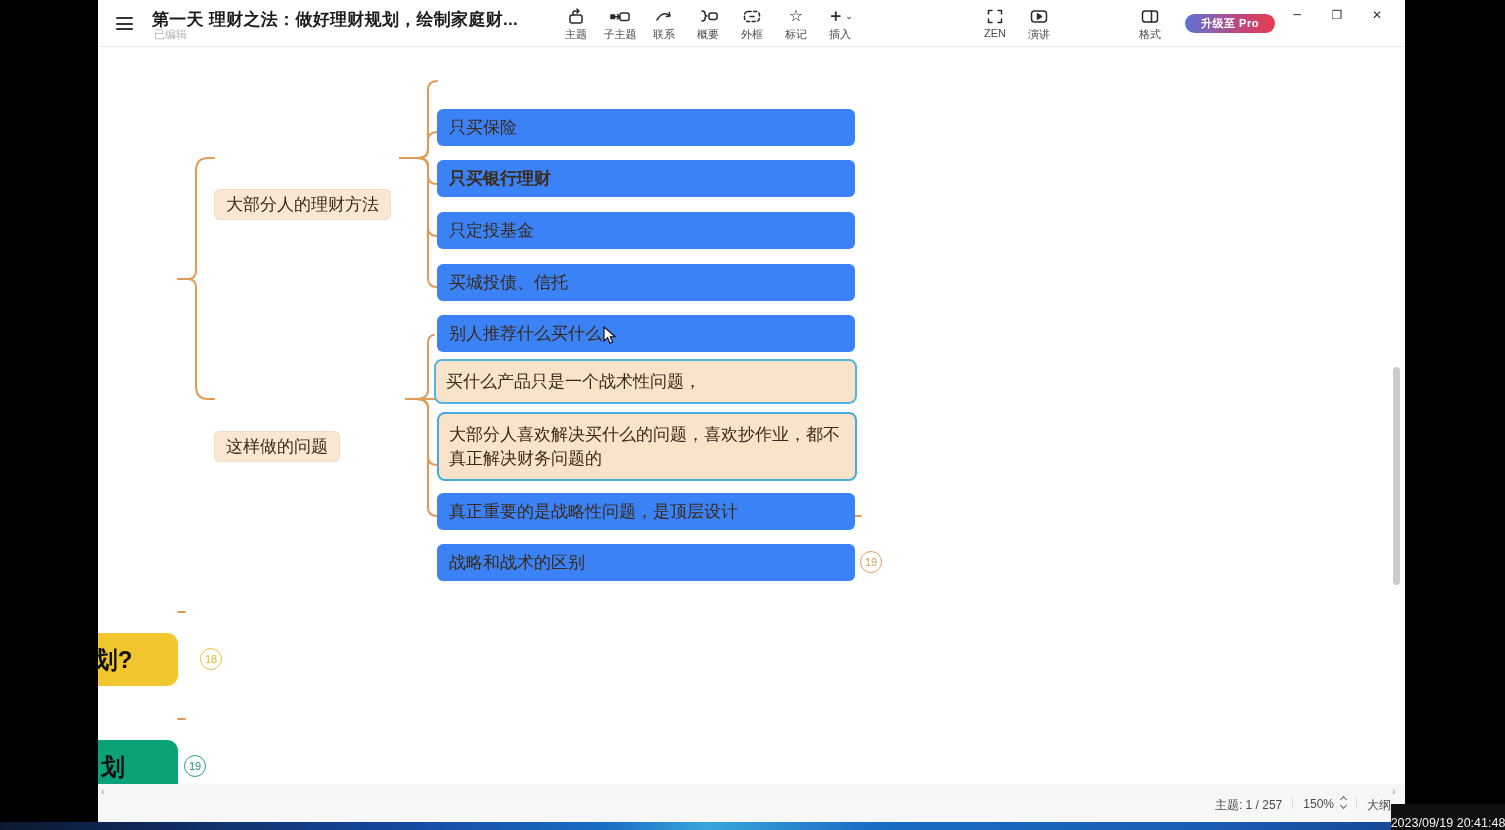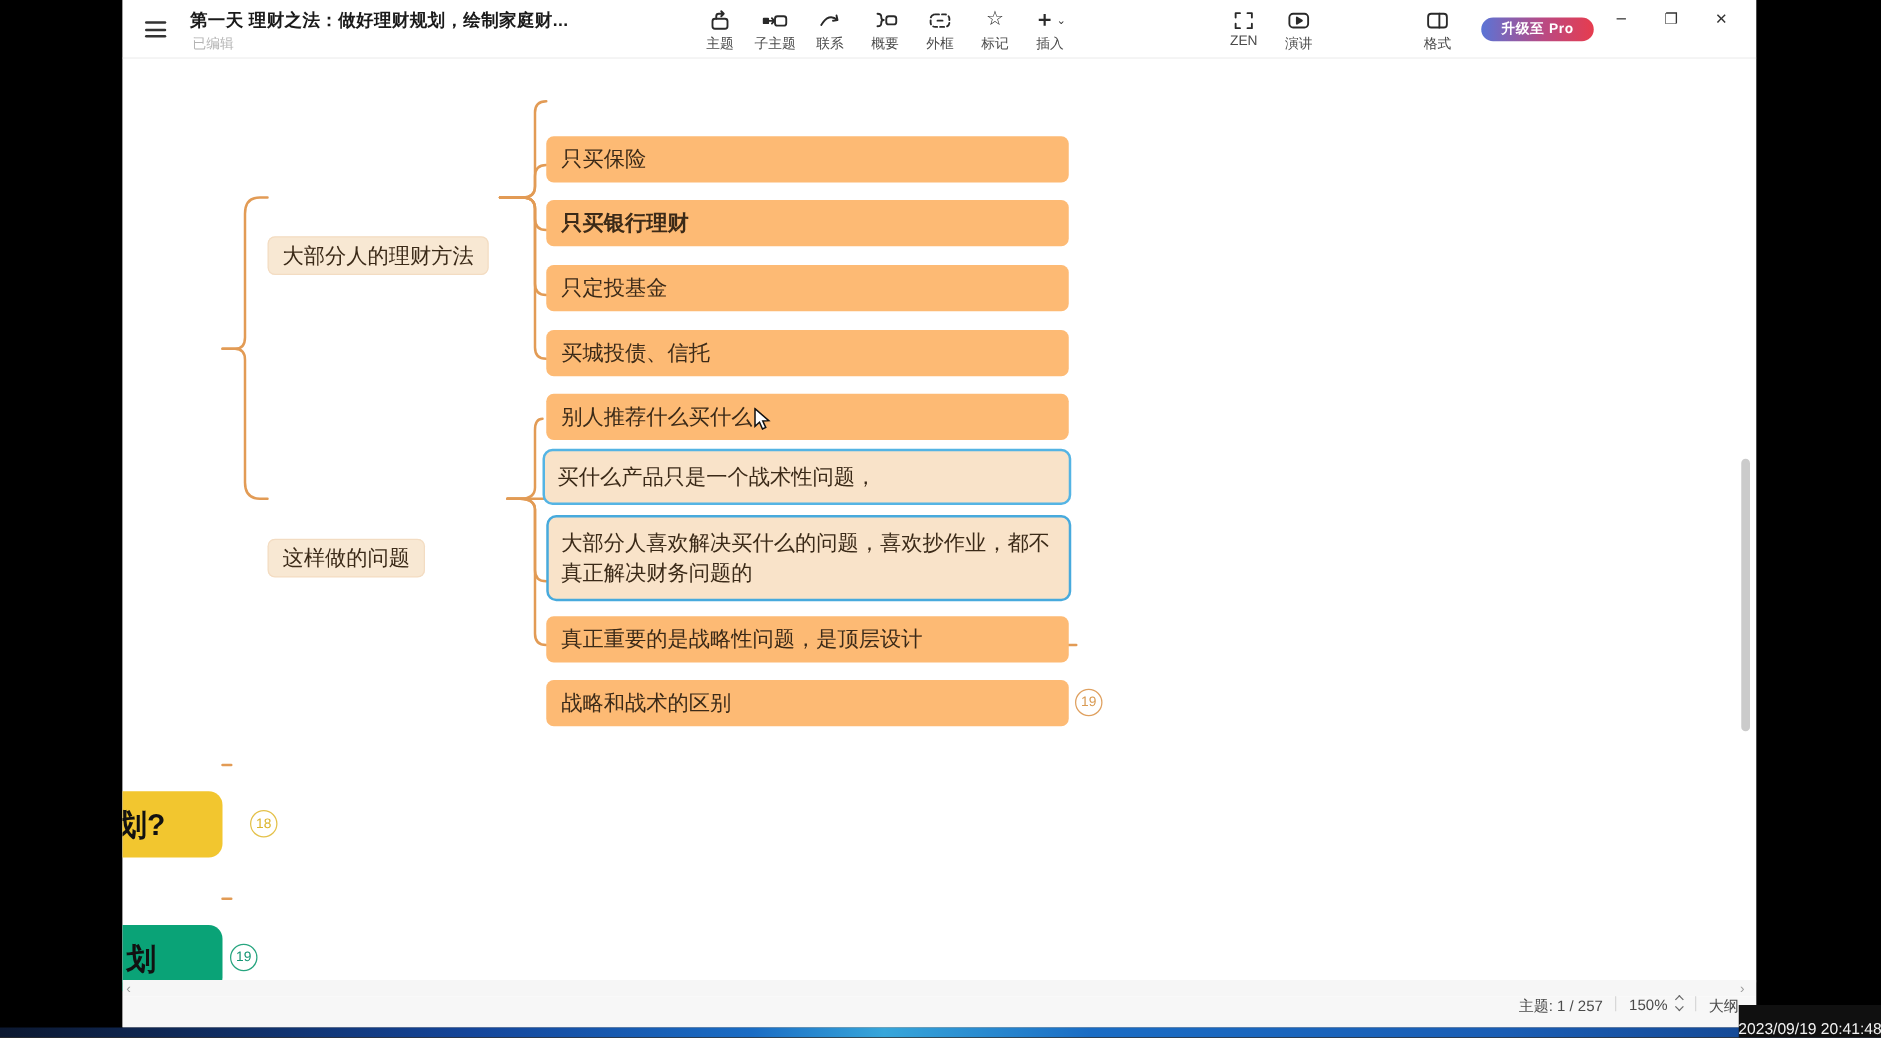--- a/index.html
+++ b/index.html
@@ -10,21 +10,21 @@
 
   
   .app-window { position:absolute; left:98px; top:0; width:1307px; height:822px;
                 background:#fff; overflow:hidden; }
 
   
   .titlebar { position:absolute; left:0; top:0; width:100%; height:47px;
               background:#fff; border-bottom:1px solid #ececec; }
   .hamburger { position:absolute; left:18px; top:17px; width:17px; height:13px; cursor:pointer; }
   .hamburger div { height:2px; background:#333; margin-bottom:3.5px; border-radius:1px; }
-  .doc-title { position:absolute; left:54px; top:8px; font-size:14px; font-weight:bold;
+  .doc-title { position:absolute; left:54px; top:8px; font-size:17px; font-weight:bold;
                color:#1a1a1a; letter-spacing:.3px; white-space:nowrap; }
   .doc-sub { position:absolute; left:56px; top:27px; font-size:11px; color:#b3b3b3; }
 
   .tool-group { position:absolute; top:6px; display:flex; }
   .tool-group.main { left:456px; }
   .tool-group.right { left:875px; }
   .tool-group.fmt { left:1030px; }
   .tool { width:44px; display:flex; flex-direction:column; align-items:center; cursor:pointer; }
   .tool .ticon { height:20px; display:flex; align-items:center; justify-content:center; color:#222; }
   .tool .tlabel { font-size:11px; color:#4a4a4a; margin-top:1px; white-space:nowrap; }
@@ -44,21 +44,21 @@
 
   
   .canvas { position:absolute; left:0; top:47px; width:1307px; height:739px; background:#fff; }
   .connectors { position:absolute; left:0; top:0; z-index:1; }
   .connectors path { stroke:#e29b55; stroke-width:2; fill:none; stroke-linecap:round; }
 
   .node { position:absolute; z-index:2; display:flex; align-items:center;
           font-size:17px; color:#3b2a18; white-space:nowrap; }
   .node-branch { background:#f8e8d3; border-radius:6px; padding:0 12px; height:31px;
                  box-shadow:0 0 0 1px #f3dcc2 inset; }
-  .node-child { background:#fdba74; border-radius:6px; padding:0 12px; height:37px; width:418px; }
+  .node-child { background:#3b82f6; border-radius:6px; padding:0 12px; height:37px; width:418px; }
   .node-sel { background:#f9e3c9; border:2px solid #54b4e4; border-radius:8px; padding:0 10px; }
   .node-sel2 { border-width:2.5px; border-color:#47aadd; line-height:24px; white-space:normal;
                font-size:17px; align-items:center; }
   .node-big { border-radius:11px; font-weight:bold; font-size:24px; color:#111;
               justify-content:center; height:58px; width:130px; }
   .central { background:#f6a14d; }
   .node-yellow { background:#f2c62f; height:53px; }
   .node-green { background:#0aa377; height:53px; }
 
   .badge { position:absolute; z-index:2; width:22px; height:22px; border-radius:50%;

